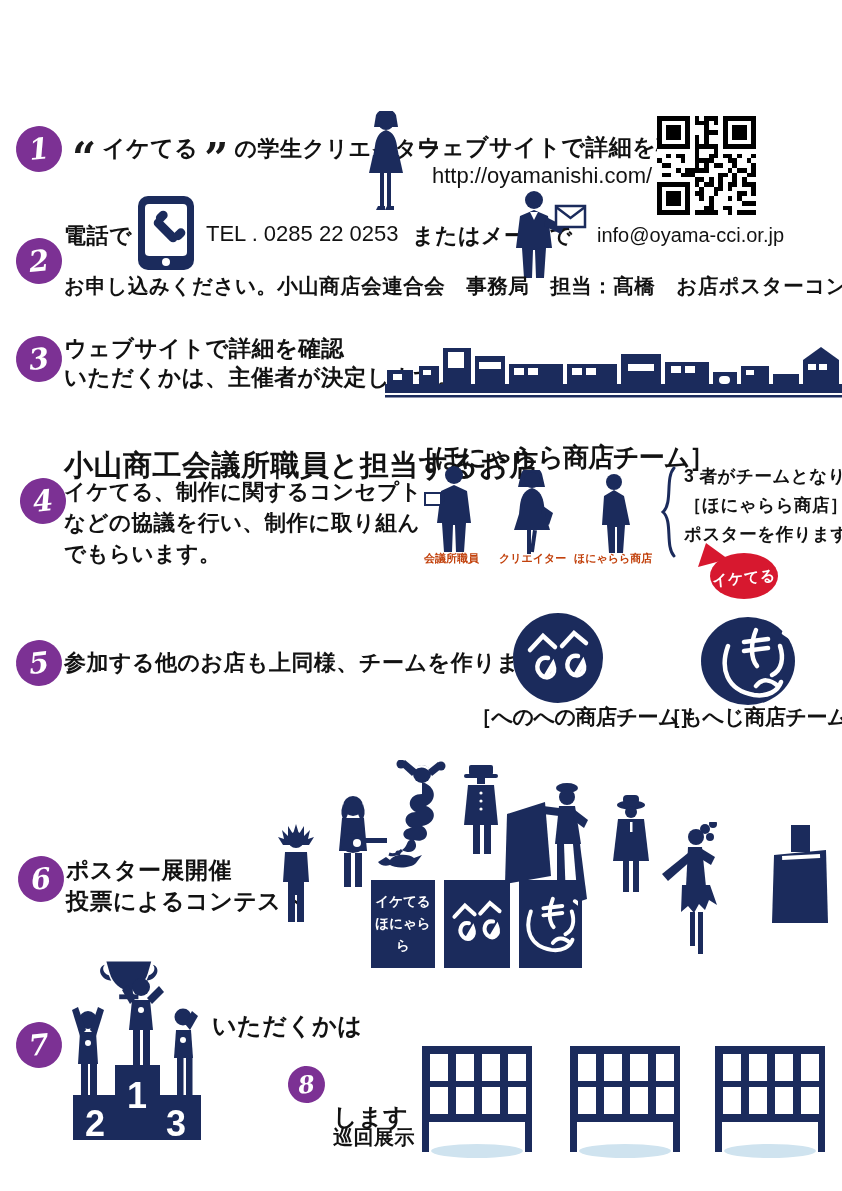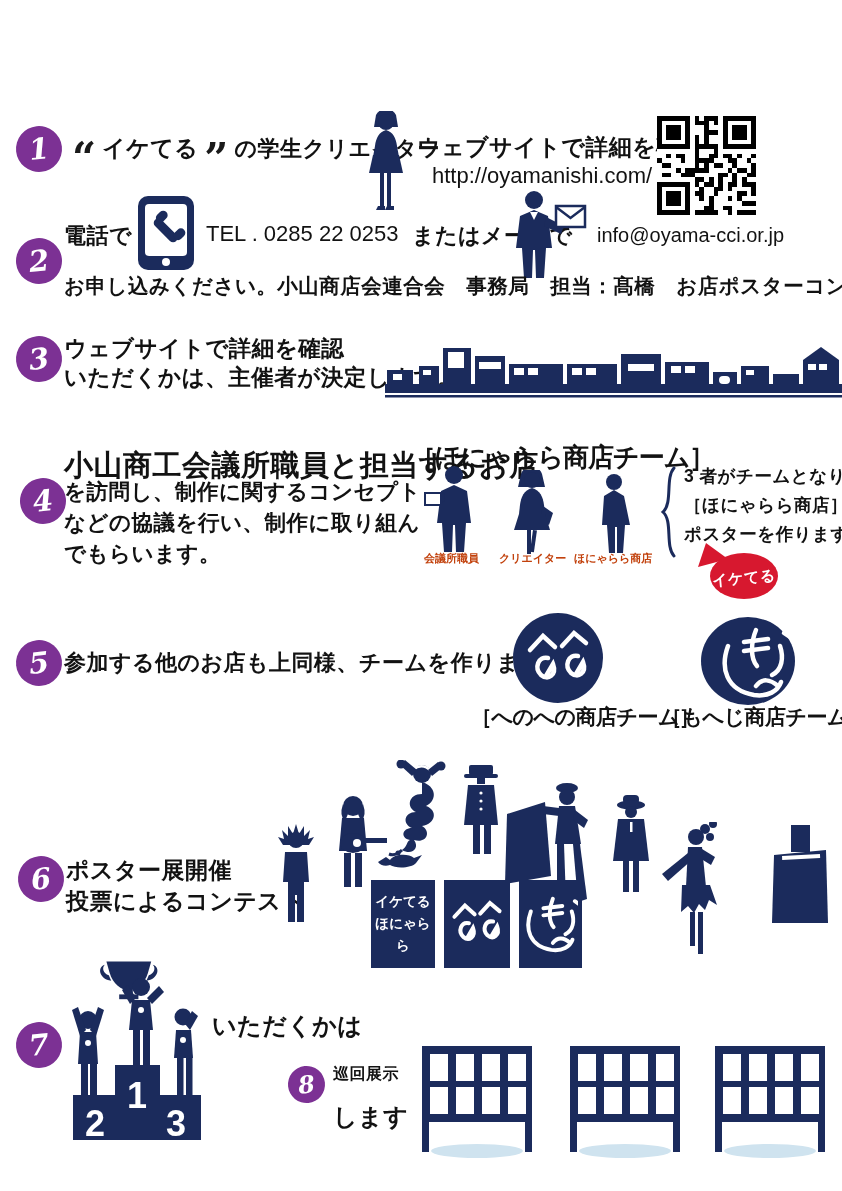--- a/index.html
+++ b/index.html
@@ -270,21 +270,21 @@
       <rect x="423" y="24" width="8" height="6"></rect>
         <rect x="434" y="24" width="8" height="6"></rect>
     </g>
   </svg>
 </div>
 
 <div class="badge" style="left:20px;top:478px">
   <span>4</span>
 </div>
 <div class="t jp" style="left:64px;top:446px;font-size:29px">小山商工会議所職員と担当するお店</div>
-<div class="t jp" style="left:64px;top:477px;font-size:21.5px">を訪問し、制作に関するコンセプト</div>
+<div class="t jp" style="left:64px;top:477px;font-size:21.5px">イケてる、制作に関するコンセプト</div>
 <div class="t jp" style="left:64px;top:508px;font-size:21.5px">などの協議を行い、制作に取り組ん</div>
 <div class="t jp" style="left:64px;top:539px;font-size:21.5px">でもらいます。</div>
 
 <div class="t" style="left:410px;top:440px;font-size:26px;font-weight:900;letter-spacing:-1px">［ほにゃらら商店チーム］</div>
 <div class="abs" style="left:424px;top:466px">
   <svg width="58" height="88" viewBox="0 0 58 88">
     <g fill="#1b2b5c">
       <circle cx="30" cy="9" r="9"></circle>
       <path d="M30,19 L17,25 L13,57 h5 l2,29 h8 l1,-27 h2 l1,27 h8 l2,-29 h5 L43,25 Z"></path>
       <path d="M20,27 L6,33 l2,7 13,-5 z"></path>
@@ -540,21 +540,21 @@
       <text x="25" y="176">2</text>
       <text x="106" y="176">3</text>
     </g>
   </svg>
 </div>
 <div class="t jp" style="left:212px;top:1010px;font-size:24px">いただくかは</div>
 
 <div class="badge small" style="left:288px;top:1066px">
   <span>8</span>
 </div>
-<div class="t jp" style="left:333px;top:1064px;font-size:16px">巡回展示</div>
+<div class="t jp" style="left:333px;top:1124px;font-size:20px">巡回展示</div>
 <div class="t jp" style="left:333px;top:1101px;font-size:24px">します</div>
 
 <div class="abs" style="left:422px;top:1046px">
   <svg width="110" height="114" viewBox="0 0 110 114" class="rack">
       <ellipse cx="55" cy="105" rx="46" ry="7" fill="#cfe3ef"></ellipse>
       <rect x="0" y="0" width="110" height="76" fill="#1b2b5c"></rect>
       <rect x="8" y="8" width="18" height="27" fill="#fff"></rect>
       <rect x="8" y="41" width="18" height="27" fill="#fff"></rect>
       <rect x="34" y="8" width="18" height="27" fill="#fff"></rect>
       <rect x="34" y="41" width="18" height="27" fill="#fff"></rect>

